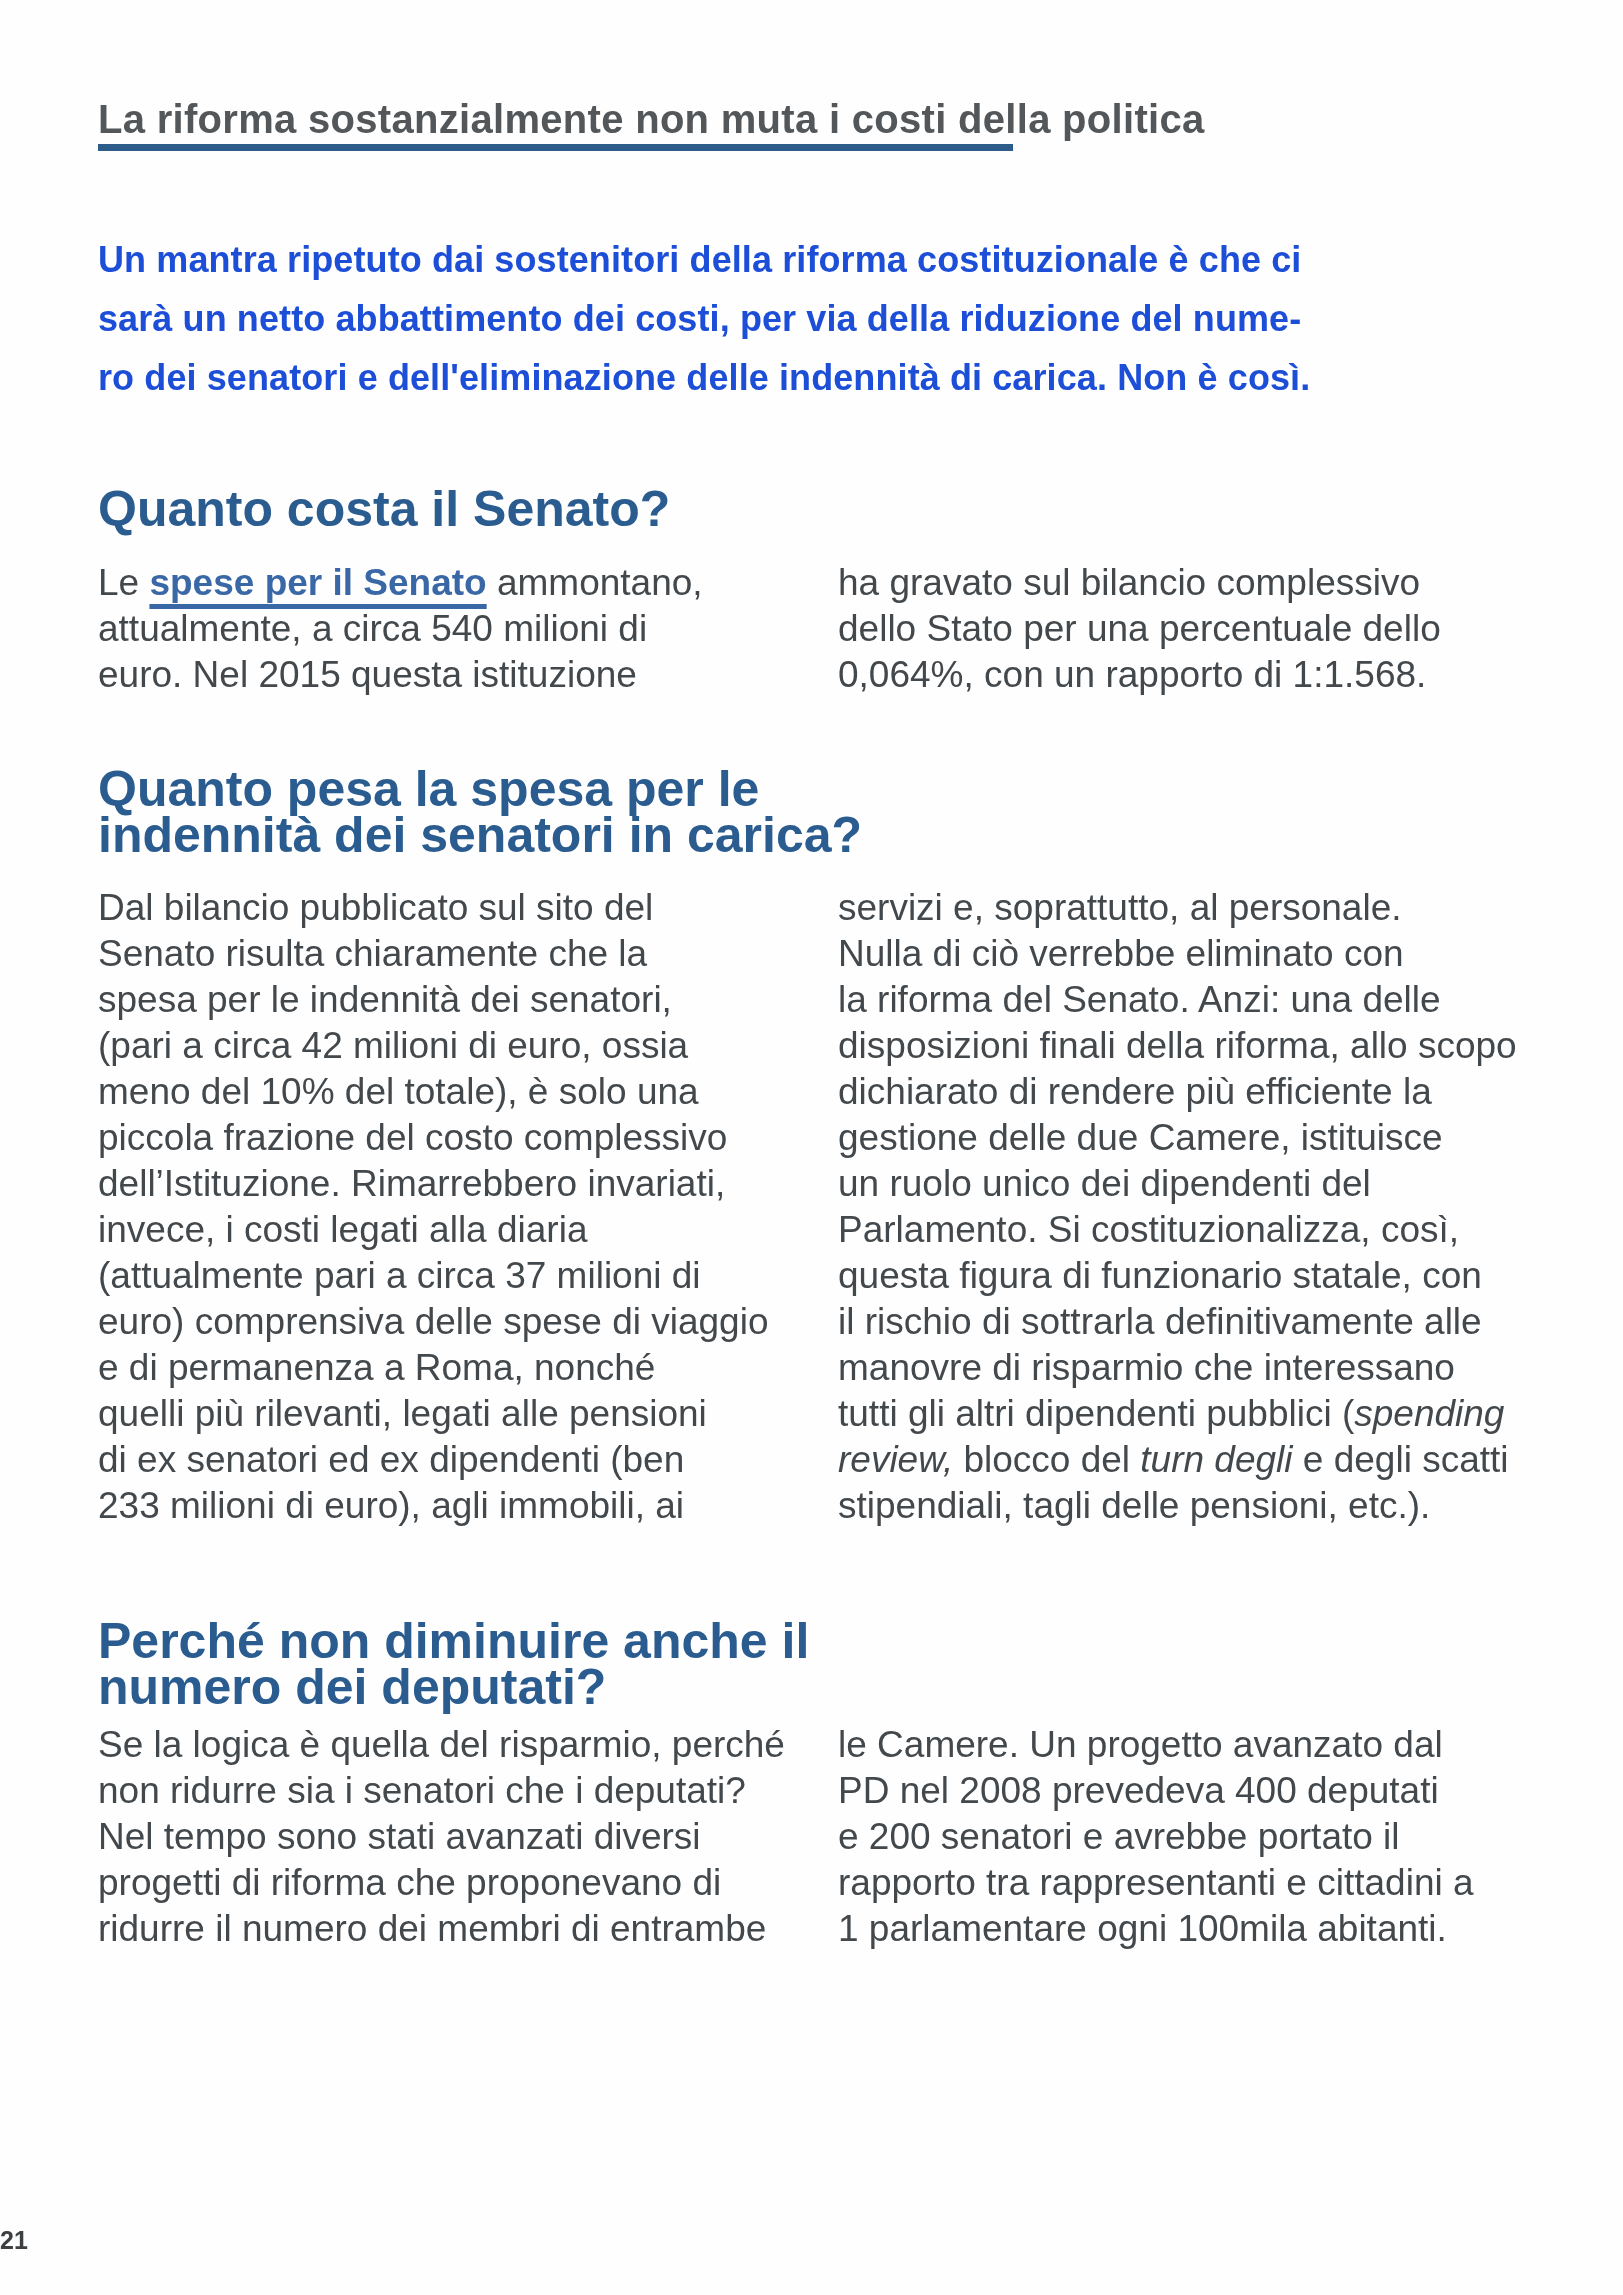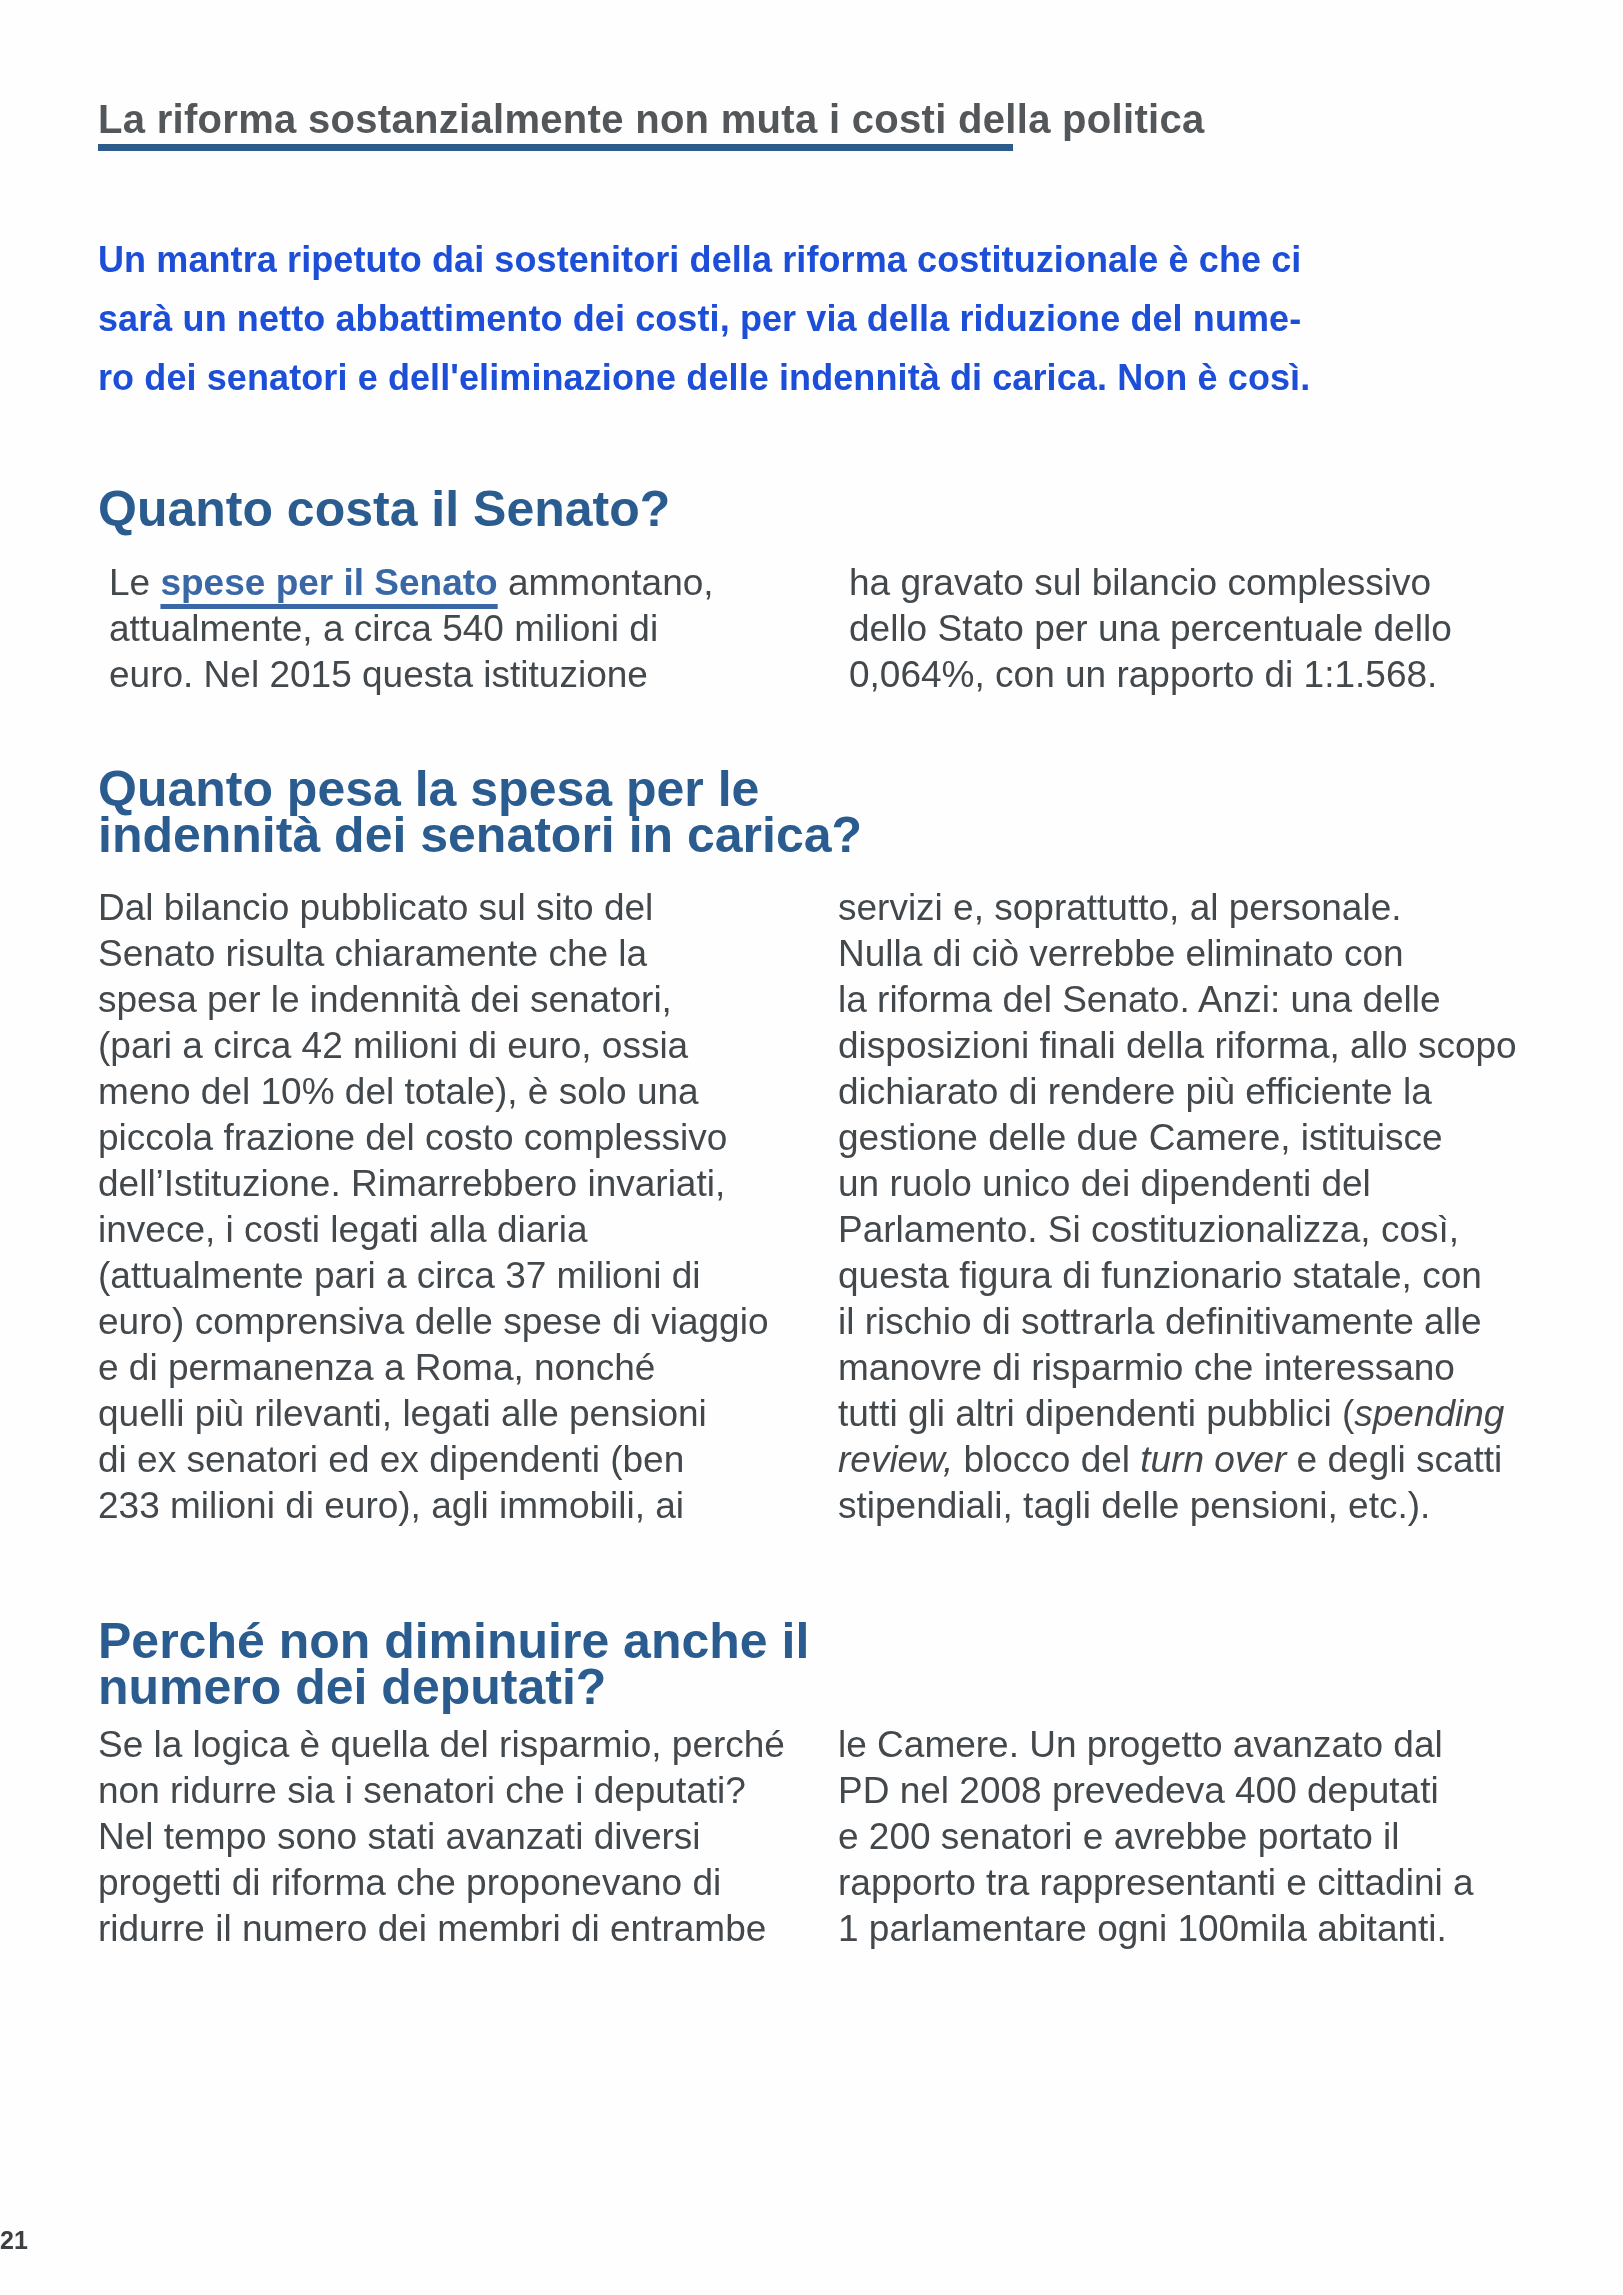--- a/index.html
+++ b/index.html
@@ -60,21 +60,21 @@
   .body-col {
     position: absolute;
     font-size: 37px;
     line-height: 46px;
     font-weight: 400;
     color: #43484c;
     white-space: pre;
   }
   .col-left  { left: 98px;  width: 733px; }
   .col-right { left: 838px; width: 772px; }
-  .s1-col { top: 560px; margin-left: 11px; }
+  .s1-col { top: 560px; }
   .s2-col { top: 885px; }
   .s3-col { top: 1722px; }
   .doc-link {
     color: #3a68a6;
     font-weight: 700;
     text-decoration: underline;
     text-decoration-color: #3a68a6;
     text-decoration-thickness: 4.6px;
     text-underline-offset: 9.2px;
     cursor: pointer;
@@ -131,21 +131,21 @@
 la riforma del Senato. Anzi: una delle
 disposizioni finali della riforma, allo scopo
 dichiarato di rendere più efficiente la
 gestione delle due Camere, istituisce
 un ruolo unico dei dipendenti del
 Parlamento. Si costituzionalizza, così,
 questa figura di funzionario statale, con
 il rischio di sottrarla definitivamente alle
 manovre di risparmio che interessano
 tutti gli altri dipendenti pubblici (</span><span class="it">spending
-review,</span><span> blocco del </span><span class="it">turn over</span><span> e degli scatti
+review,</span><span> blocco del </span><span class="it">turn degli</span><span> e degli scatti
 stipendiali, tagli delle pensioni, etc.).</span></div>
 
   <div class="section-heading s3-heading">Perché non diminuire anche il
 numero dei deputati?</div>
   <div class="body-col col-left s3-col">Se la logica è quella del risparmio, perché
 non ridurre sia i senatori che i deputati?
 Nel tempo sono stati avanzati diversi
 progetti di riforma che proponevano di
 ridurre il numero dei membri di entrambe</div>
   <div class="body-col col-right s3-col">le Camere. Un progetto avanzato dal

